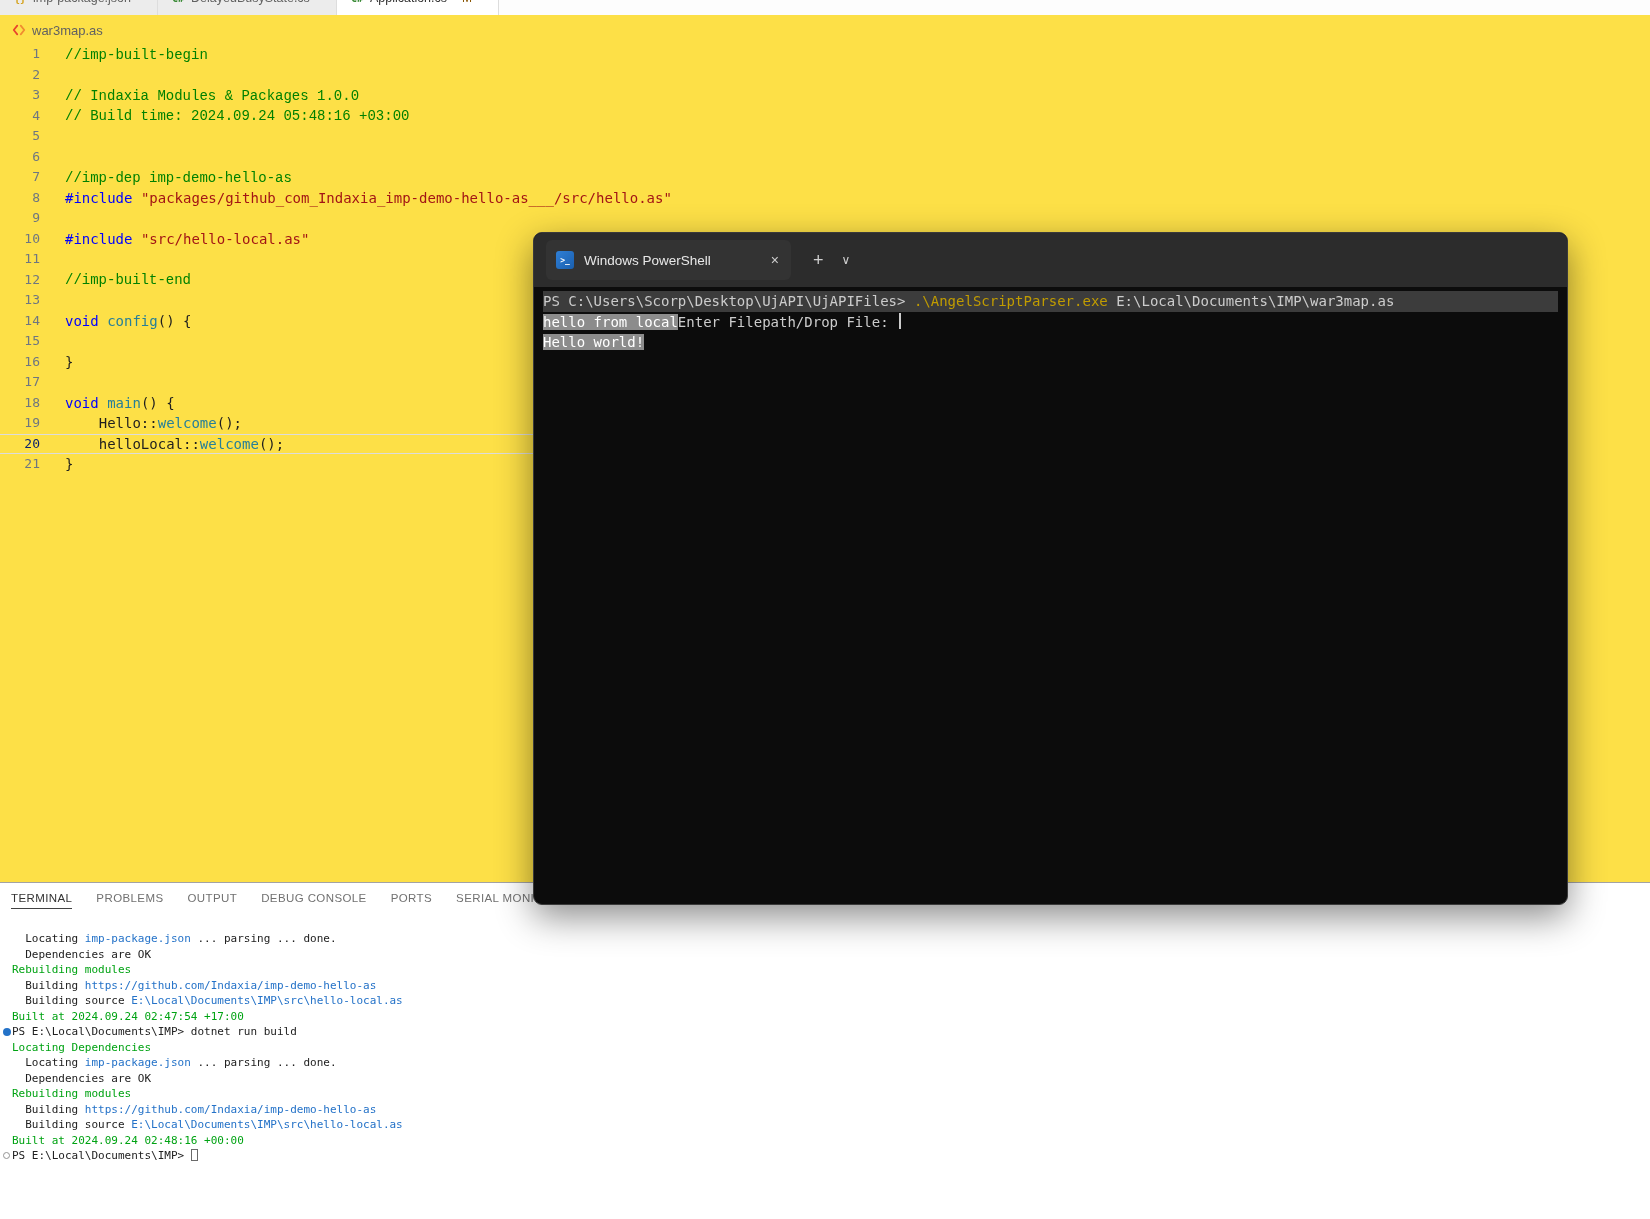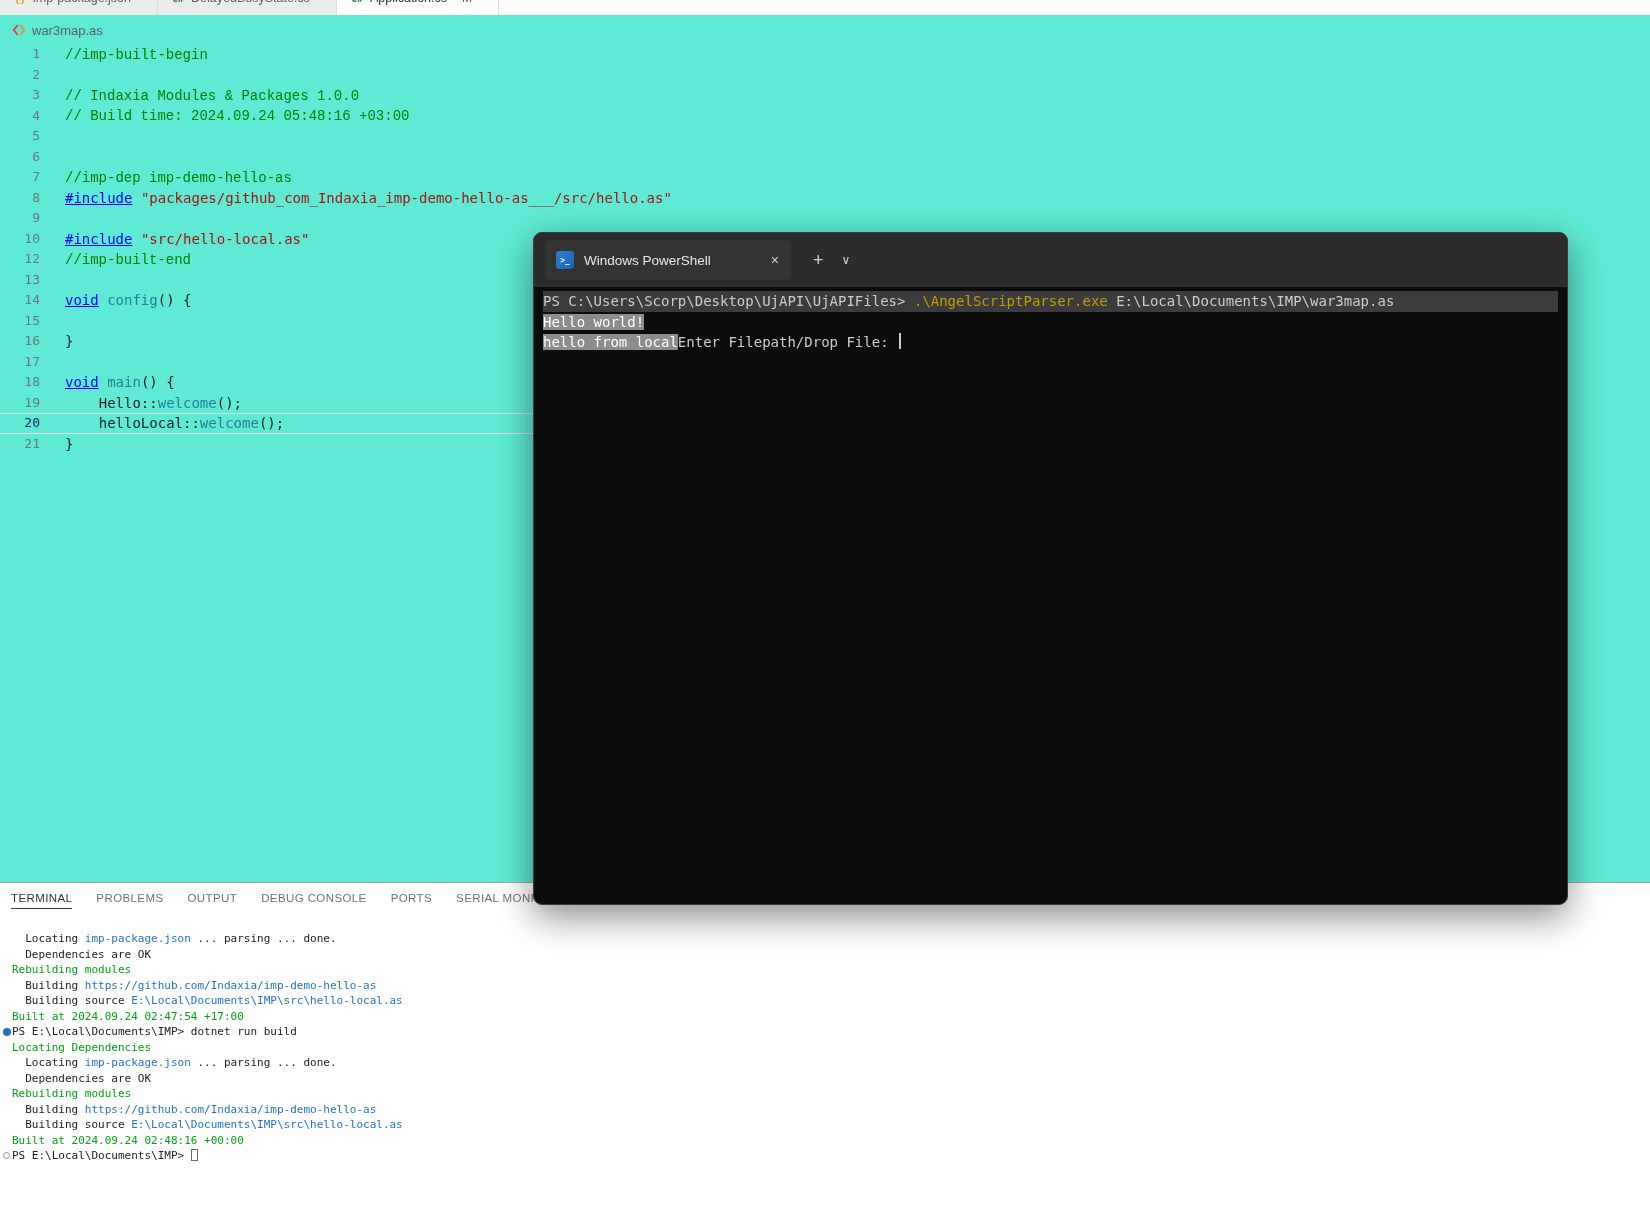--- a/index.html
+++ b/index.html
@@ -1,17 +1,17 @@
 <!DOCTYPE html>
 <html><head>
 <meta charset="utf-8">
 <style>
   * { margin:0; padding:0; box-sizing:border-box; }
   html,body { background:#ffffff; }
-  .screen { position:relative; width:1650px; height:1219px; background:#5eead4; overflow:hidden;
+  .screen { position:relative; width:1650px; height:1219px; background:#fde047; overflow:hidden;
             font-family:"Liberation Sans", sans-serif; }
 
   
   .tabbar { position:absolute; top:0; left:0; right:0; height:15px; overflow:hidden; background:#fdfdfd; }
   .tabbar-inner { display:flex; height:34px; margin-top:-19px; align-items:stretch; }
   .etab { display:flex; align-items:center; gap:7px; padding:0 26px 0 14px; background:#ececec;
           border-right:1px solid #dddddd; font-size:12.5px; color:#616161; white-space:nowrap; }
   .etab.active { background:#ffffff; color:#333333; }
   .etab-icon { font-weight:bold; font-size:10px; font-family:"DejaVu Sans Mono", monospace; }
   .etab-git { color:#895503; margin-left:8px; font-size:12px; }
@@ -22,21 +22,21 @@
 
   
   .editor { position:absolute; top:44px; left:0; font-family:"DejaVu Sans Mono","Liberation Mono",monospace;
             font-size:14px; }
   .line { display:flex; align-items:center; height:20.5px; line-height:20.5px; width:533px; }
   .line.active { box-shadow: inset 0 1px 0 #dcdcdc, inset 0 -1px 0 #dcdcdc; }
   .ln { flex:none; width:40px; text-align:right; color:#6e7681; font-size:13px; }
   .line.active .ln { color:#0b216f; }
   .code { flex:none; padding-left:25px; white-space:pre; }
   .c-cm { color:#008000;font-family:Liberation Mono, monospace; }
-  .c-kw { color:#0000ff;text-decoration:underline; }
+  .c-kw { color:#0000ff; }
   .c-str { color:#a31515; }
   .c-fn { color:#267f99;text-align:right; }
   .c-pl { color:#1e1e1e; }
 
   
   .panel { position:absolute; left:0; right:0; top:882px; bottom:0; border-top:1px solid #a3a3a3; background:#fff; }
   .panel-tabs { display:flex; gap:24px; padding:9px 0 0 11px; font-size:11.5px; letter-spacing:.4px;
                 color:#717171; align-items:flex-start; }
   .ptab { padding-bottom:4px; cursor:pointer; white-space:nowrap; }
   .ptab.active { color:#333333; border-bottom:1px solid #424242; }
@@ -142,20 +142,24 @@
       </div>
       <div class="line">
         <span class="ln">9</span>
         <span class="code"></span>
       </div>
       <div class="line">
         <span class="ln">10</span>
         <span class="code"><span class="c-kw">#include</span><span class="c-pl"> </span><span class="c-str">"src/hello-local.as"</span></span>
       </div>
       <div class="line">
+        <span class="ln">11</span>
+        <span class="code"></span>
+      </div>
+      <div class="line">
         <span class="ln">12</span>
         <span class="code"><span class="c-cm">//imp-built-end</span></span>
       </div>
       <div class="line">
         <span class="ln">13</span>
         <span class="code"></span>
       </div>
       <div class="line">
         <span class="ln">14</span>
         <span class="code"><span class="c-kw">void</span><span class="c-pl"> </span><span class="c-fn">config</span><span class="c-pl">() {</span></span>
@@ -223,18 +227,18 @@
       <div class="ps-tab">
         <span class="ps-icon">&gt;_</span>
         <span class="ps-tab-title">Windows PowerShell</span>
         <span class="ps-close">×</span>
       </div>
       <span class="ps-newtab">+</span>
       <span class="ps-dd">∨</span>
     </div>
     <div class="ps-content" id="psContent">
         <div class="psline fullsel"><span class="ps-ps">PS C:\Users\Scorp\Desktop\UjAPI\UjAPIFiles&gt; </span><span class="ps-cmd">.\AngelScriptParser.exe</span><span class="ps-ps"> E:\Local\Documents\IMP\war3map.as</span></div>
+        <div class="psline"><span class="ps-sel">hello from local</span><span class="ps-ps">Enter Filepath/Drop File: </span><span class="ps-cursor"></span></div>
         <div class="psline"><span class="ps-sel">Hello world!</span></div>
-        <div class="psline"><span class="ps-sel">hello from local</span><span class="ps-ps">Enter Filepath/Drop File: </span><span class="ps-cursor"></span></div>
       </div>
   </div>
 
 </div>
 
 </body></html>

